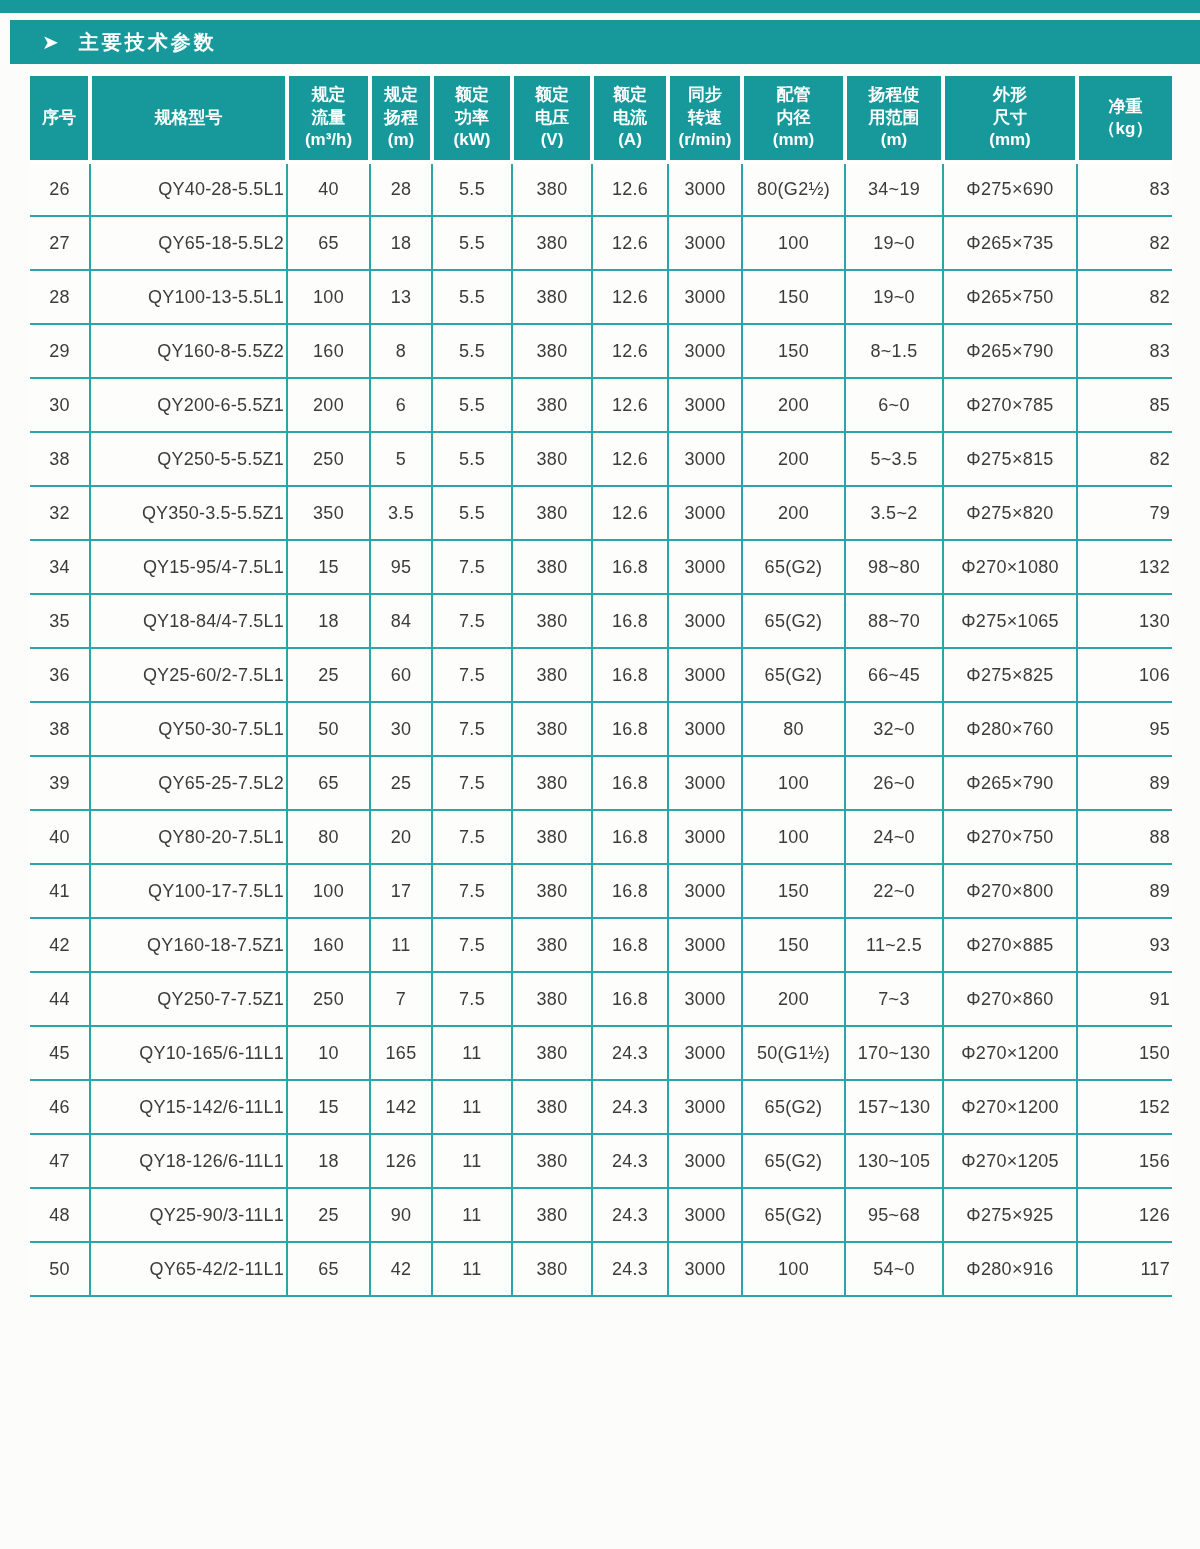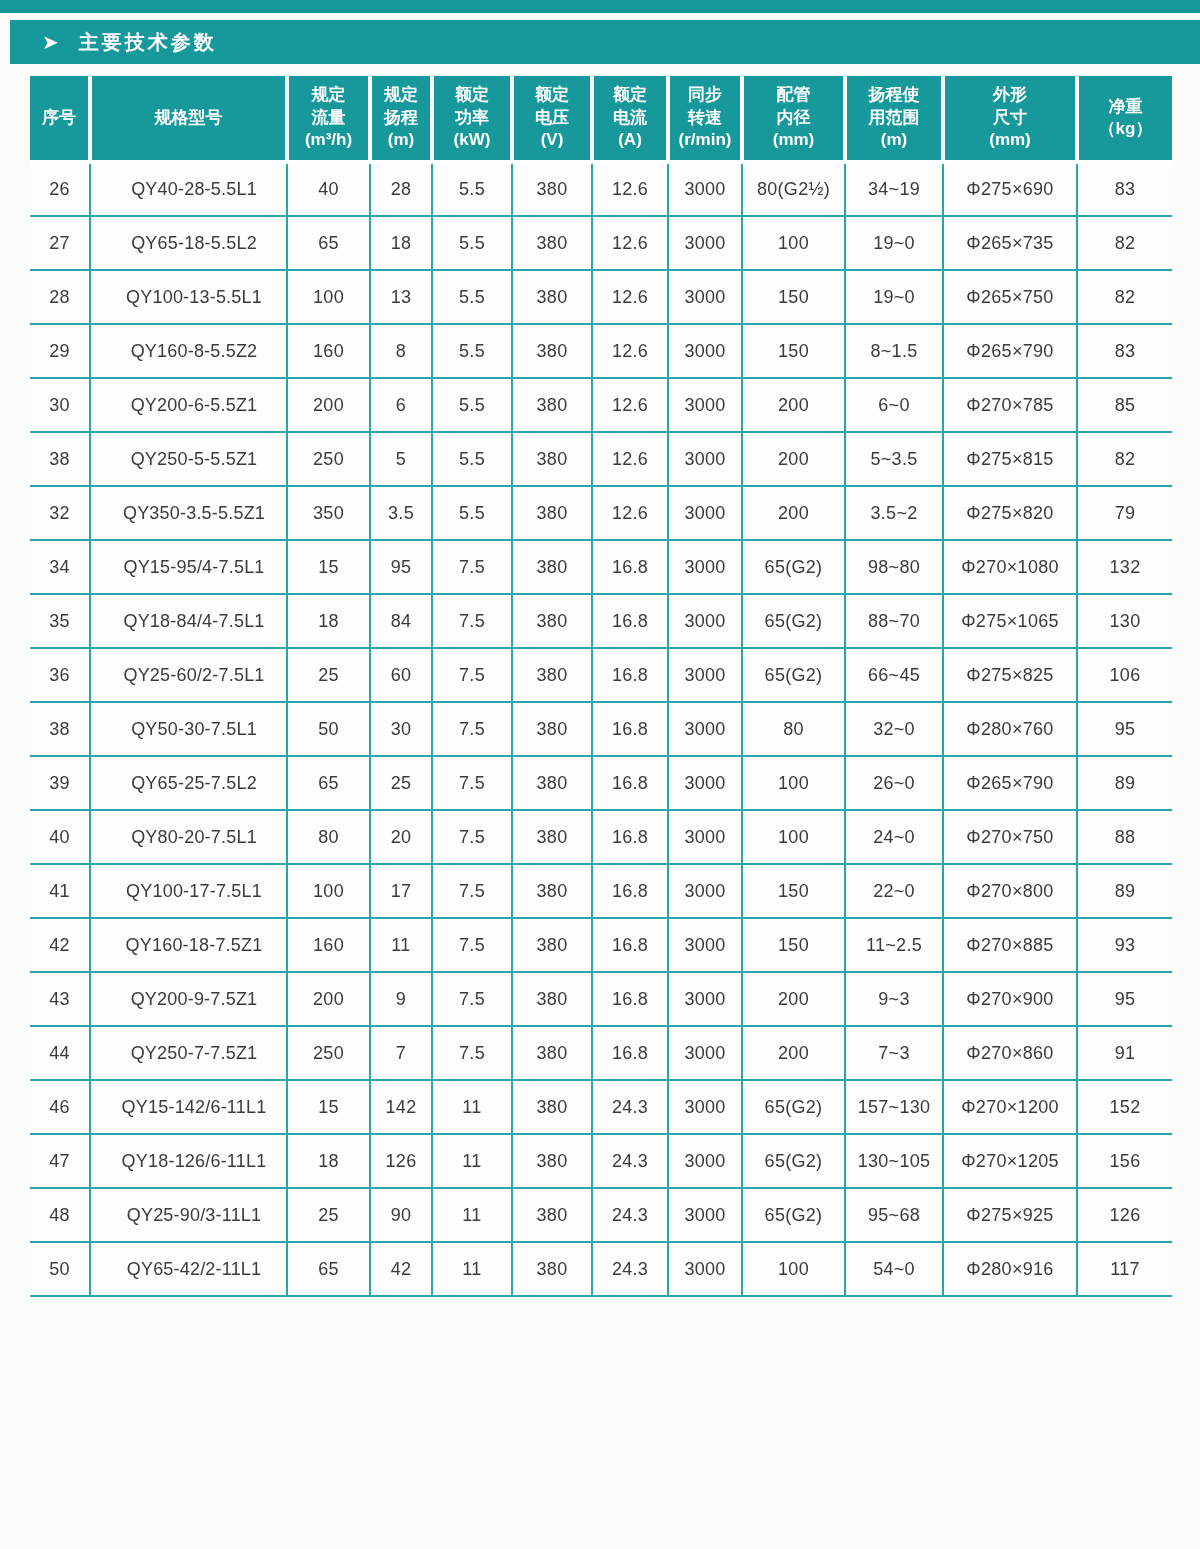--- a/index.html
+++ b/index.html
@@ -59,23 +59,23 @@
     border-right:2px solid var(--border);
     text-align:center;vertical-align:middle;
     font-size:18px;color:var(--text);
     background:#fdfdfc;
     padding:0 2px;
     letter-spacing:0.3px;
     overflow:hidden;white-space:nowrap;
   }
   tbody tr:first-child td{border-top:none;}
   tbody td:first-child{border-left:none;}
-  tbody td:last-child{border-right:none;}
+  tbody td:last-child{border-right:none;text-align:right;}
   tbody td.model{
-    text-align:center;padding-left:13px;letter-spacing:0.2px;
+    text-align:right;padding-left:13px;letter-spacing:0.2px;
   }
 </style>
 </head>
 <body>
 
 <div class="top-strip"></div>
 
 <div class="title-bar">
   <span class="title-arrow">➤</span>
   <span class="title-text">主要技术参数</span>
@@ -361,46 +361,46 @@
           <td>7.5</td>
           <td>380</td>
           <td>16.8</td>
           <td>3000</td>
           <td>150</td>
           <td>11~2.5</td>
           <td>Φ270×885</td>
           <td>93</td>
         </tr>
         <tr>
-          <td>43</td>
-          <td class="model">QY200-9-7.5Z1</td>
-          <td>200</td>
-          <td>9</td>
-          <td>7.5</td>
-          <td>380</td>
-          <td>16.8</td>
-          <td>3000</td>
-          <td>200</td>
-          <td>9~3</td>
-          <td>Φ270×900</td>
-          <td>95</td>
-        </tr>
-        <tr>
           <td>44</td>
           <td class="model">QY250-7-7.5Z1</td>
           <td>250</td>
           <td>7</td>
           <td>7.5</td>
           <td>380</td>
           <td>16.8</td>
           <td>3000</td>
           <td>200</td>
           <td>7~3</td>
           <td>Φ270×860</td>
           <td>91</td>
+        </tr>
+        <tr>
+          <td>45</td>
+          <td class="model">QY10-165/6-11L1</td>
+          <td>10</td>
+          <td>165</td>
+          <td>11</td>
+          <td>380</td>
+          <td>24.3</td>
+          <td>3000</td>
+          <td>50(G1½)</td>
+          <td>170~130</td>
+          <td>Φ270×1200</td>
+          <td>150</td>
         </tr>
         <tr>
           <td>46</td>
           <td class="model">QY15-142/6-11L1</td>
           <td>15</td>
           <td>142</td>
           <td>11</td>
           <td>380</td>
           <td>24.3</td>
           <td>3000</td>

